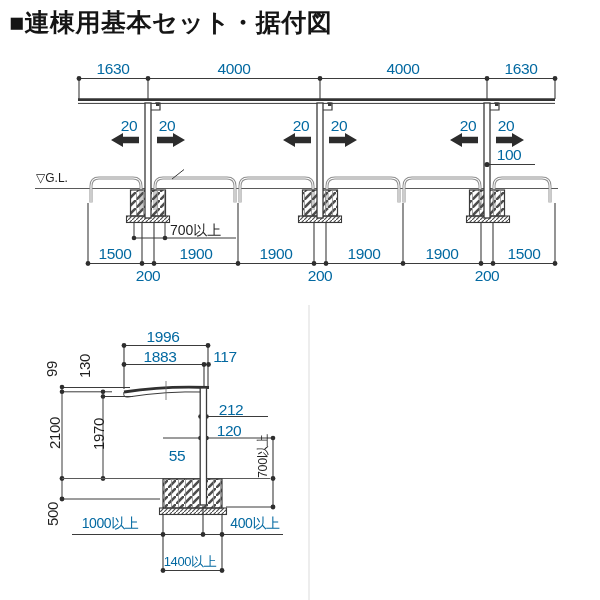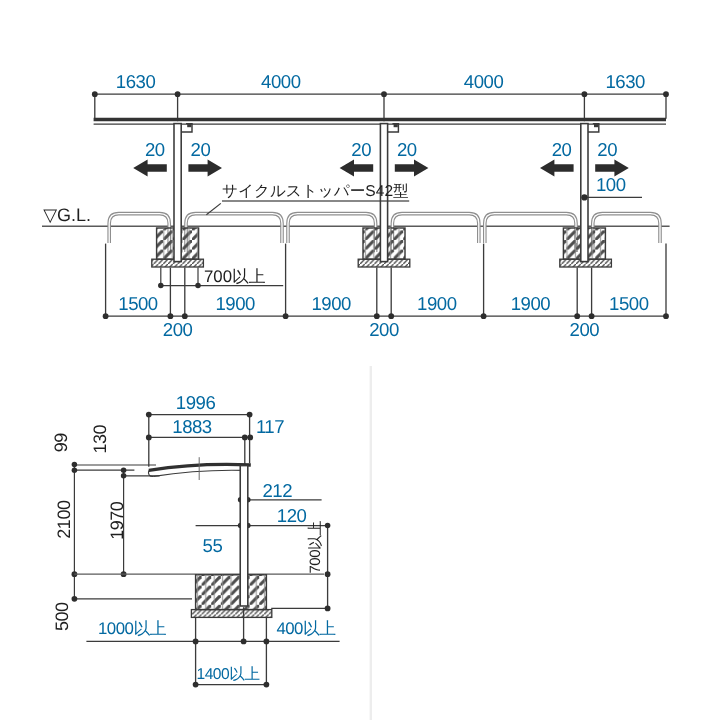--- a/index.html
+++ b/index.html
@@ -15,20 +15,21 @@
   .xs{font-size:13px;}
   .underl{border-bottom:1.3px solid #3b3b3b;padding-bottom:2px;}
   #title{position:absolute;left:9px;top:6px;font-size:25px;font-weight:bold;color:#151515;
          letter-spacing:0.5px;}
 </style>
 </head>
 <body>
 
 <div id="stage">
 
+  <div id="title">■連棟用基本セット・据付図</div>
 
   <svg width="600" height="600" viewBox="0 0 600 600">
     <defs>
       <pattern id="h1" width="8" height="8" patternUnits="userSpaceOnUse">
         <line x1="0" y1="8" x2="8" y2="0" stroke="#4d4d4d" stroke-width="2.6"></line>
       </pattern>
       <pattern id="v1" width="7" height="7" patternUnits="userSpaceOnUse">
         <line x1="3.5" y1="0" x2="3.5" y2="7" stroke="#8d8d8d" stroke-width="1"></line>
       </pattern>
       <pattern id="h2" width="4" height="4" patternUnits="userSpaceOnUse">
@@ -259,23 +260,22 @@
   <span class="lb" style="left:403px;top:61px;">4000</span>
   <span class="lb" style="left:521px;top:61px;">1630</span>
 
   <span class="lb" style="left:129px;top:118px;">20</span>
   <span class="lb" style="left:167px;top:118px;">20</span>
   <span class="lb" style="left:301px;top:118px;">20</span>
   <span class="lb" style="left:339px;top:118px;">20</span>
   <span class="lb" style="left:468px;top:118px;">20</span>
   <span class="lb" style="left:506px;top:118px;">20</span>
 
-  <span class="ll underl" style="left:185px;top:152px;">サイクルストッパーS42型</span>
   <span class="lb" style="left:509px;top:147px;">100</span>
-  <span class="ll" style="left:36px;top:172px;font-size:15px;text-align:right;">▽G.L.</span>
+  <span class="ll" style="left:36px;top:172px;font-size:12px;text-align:right;">▽G.L.</span>
   <span class="ll sm" style="left:170px;top:223px;">700以上</span>
 
   <span class="lb" style="left:115px;top:246px;">1500</span>
   <span class="lb" style="left:196px;top:246px;">1900</span>
   <span class="lb" style="left:276px;top:246px;">1900</span>
   <span class="lb" style="left:364px;top:246px;">1900</span>
   <span class="lb" style="left:442px;top:246px;">1900</span>
   <span class="lb" style="left:524px;top:246px;">1500</span>
 
   <span class="lb" style="left:148px;top:268px;">200</span>
@@ -287,21 +287,21 @@
   <span class="lb" style="left:225px;top:349px;">117</span>
 
   <span class="rot" style="left:51px;top:369px;">99</span>
   <span class="rot" style="left:84px;top:366px;">130</span>
   <span class="rot" style="left:54px;top:433px;">2100</span>
   <span class="rot" style="left:98px;top:434px;">1970</span>
   <span class="rot" style="left:52px;top:514px;">500</span>
 
   <span class="lb" style="left:231px;top:402px;">212</span>
   <span class="lb" style="left:177px;top:448px;">55</span>
-  <span class="lb" style="left:243px;top:423px;text-align:right;">120</span>
+  <span class="lb" style="left:229px;top:423px;text-align:right;">120</span>
 
   <span class="rot" style="left:263px;top:456px;font-size:12.5px;">700以上</span>
 
   <span class="lb sm" style="left:110px;top:516px;">1000以上</span>
   <span class="lb sm" style="left:255px;top:516px;">400以上</span>
   <span class="lb xs" style="left:190px;top:555px;">1400以上</span>
 
 </div>
 
 </body></html>

